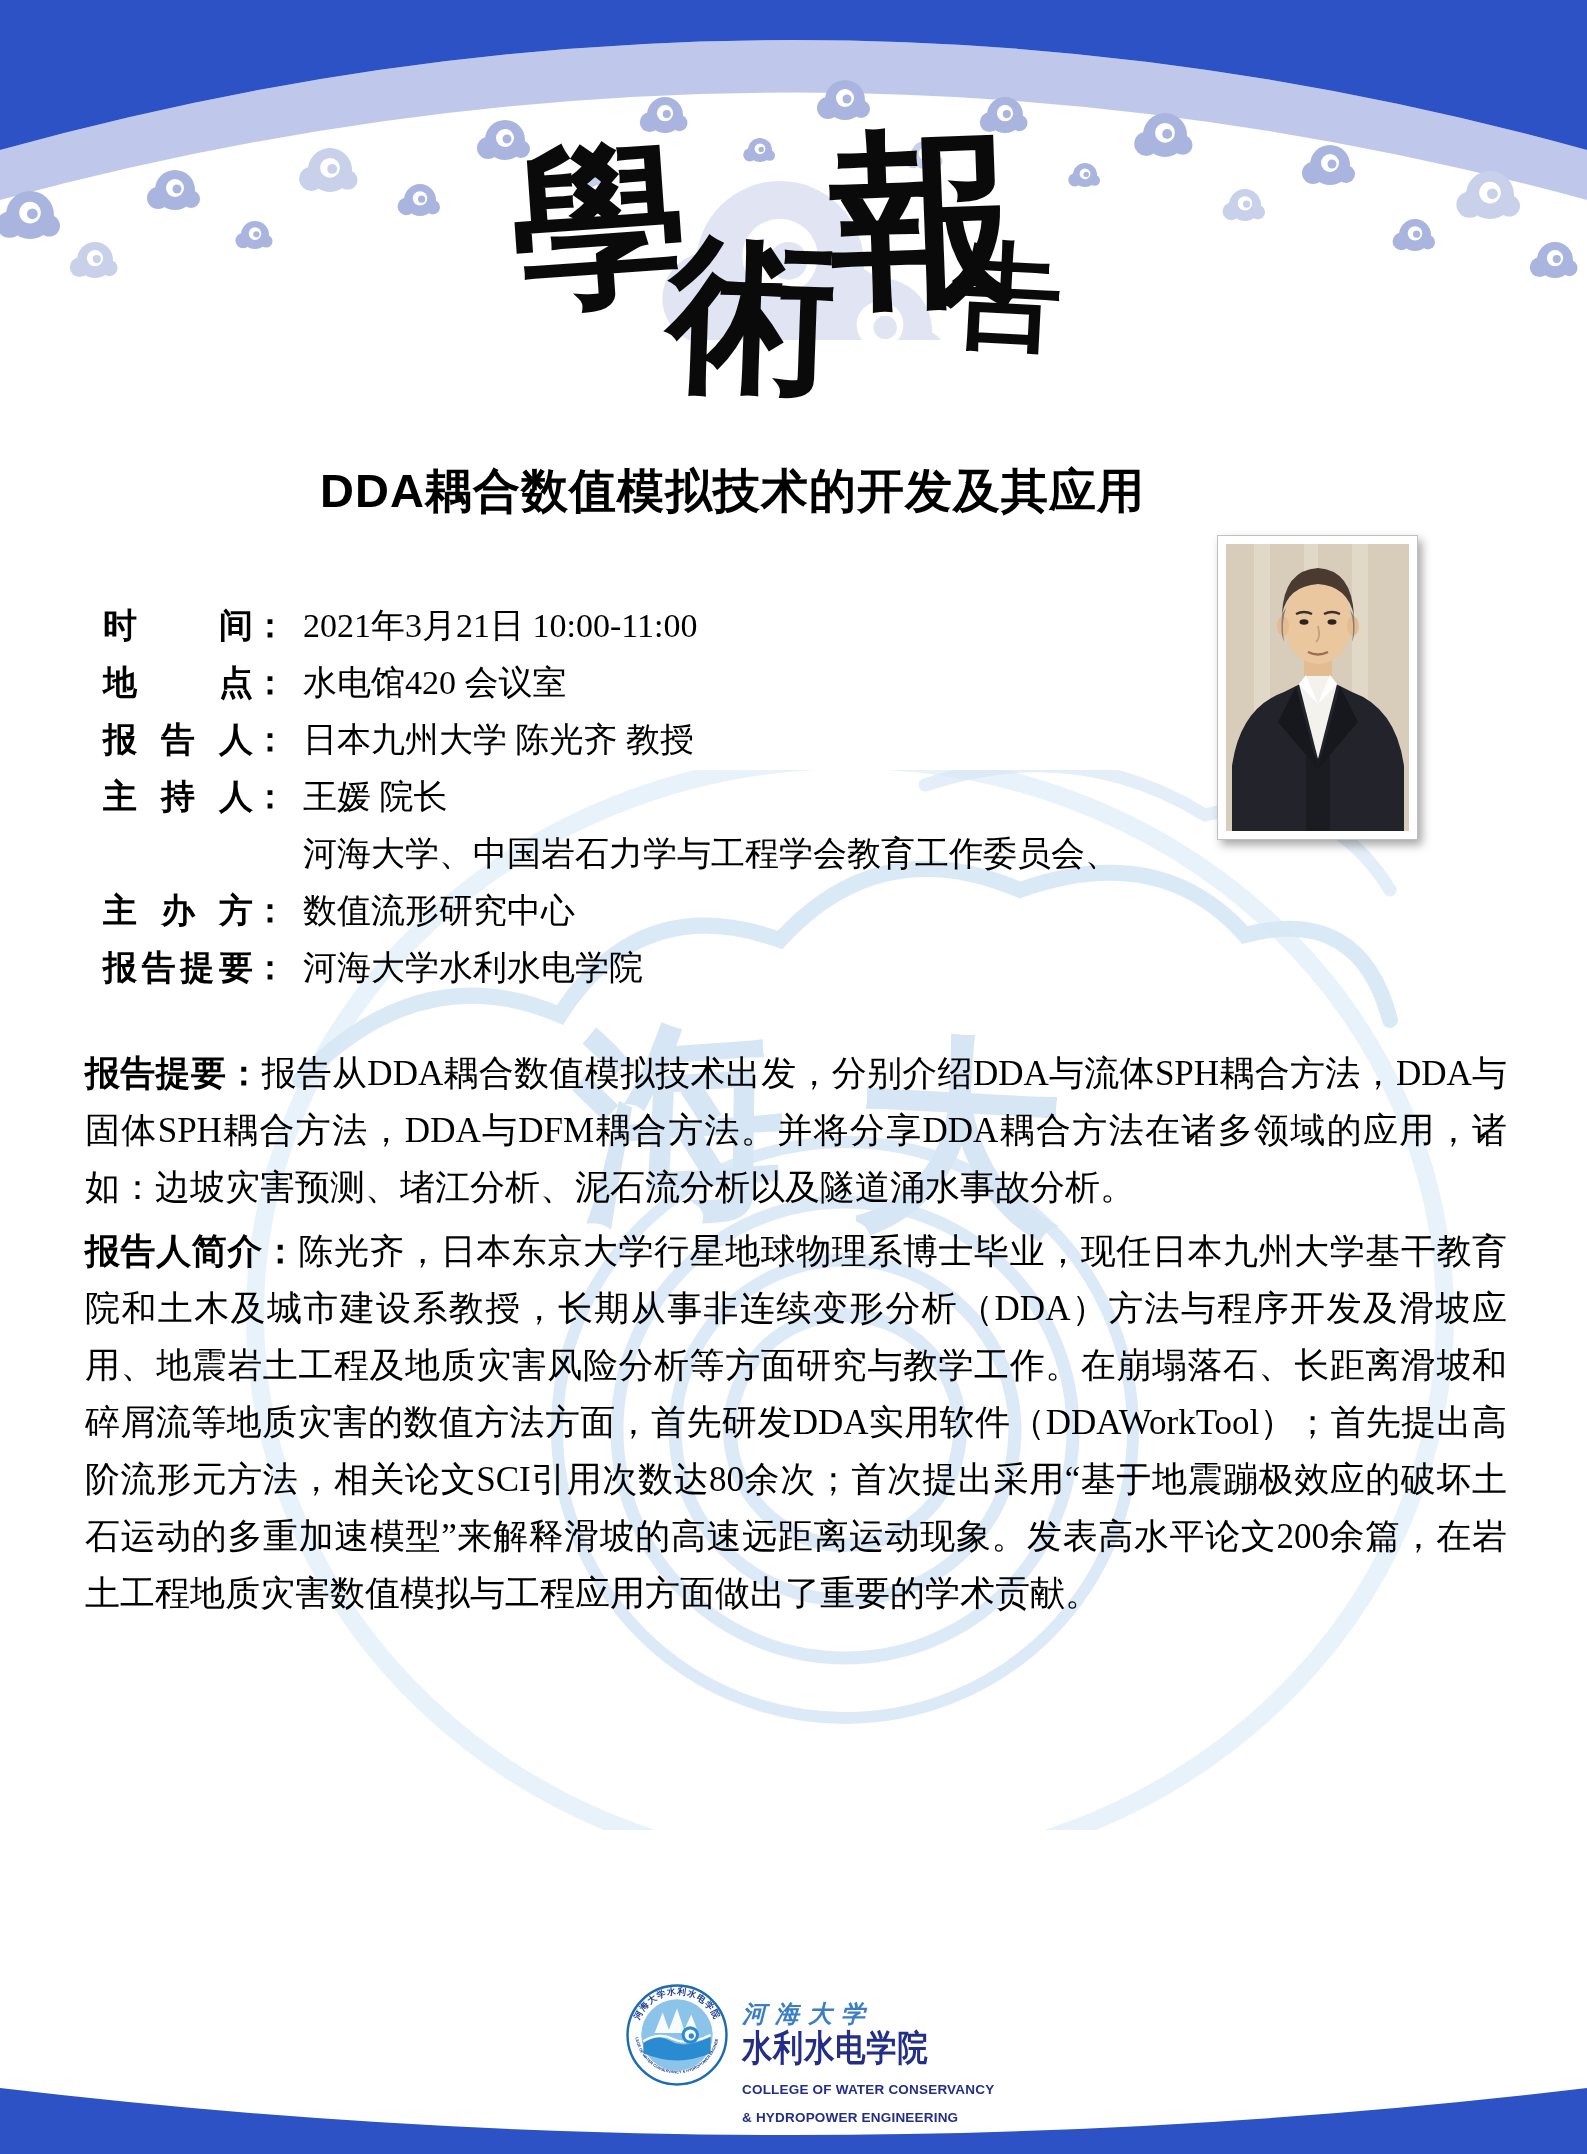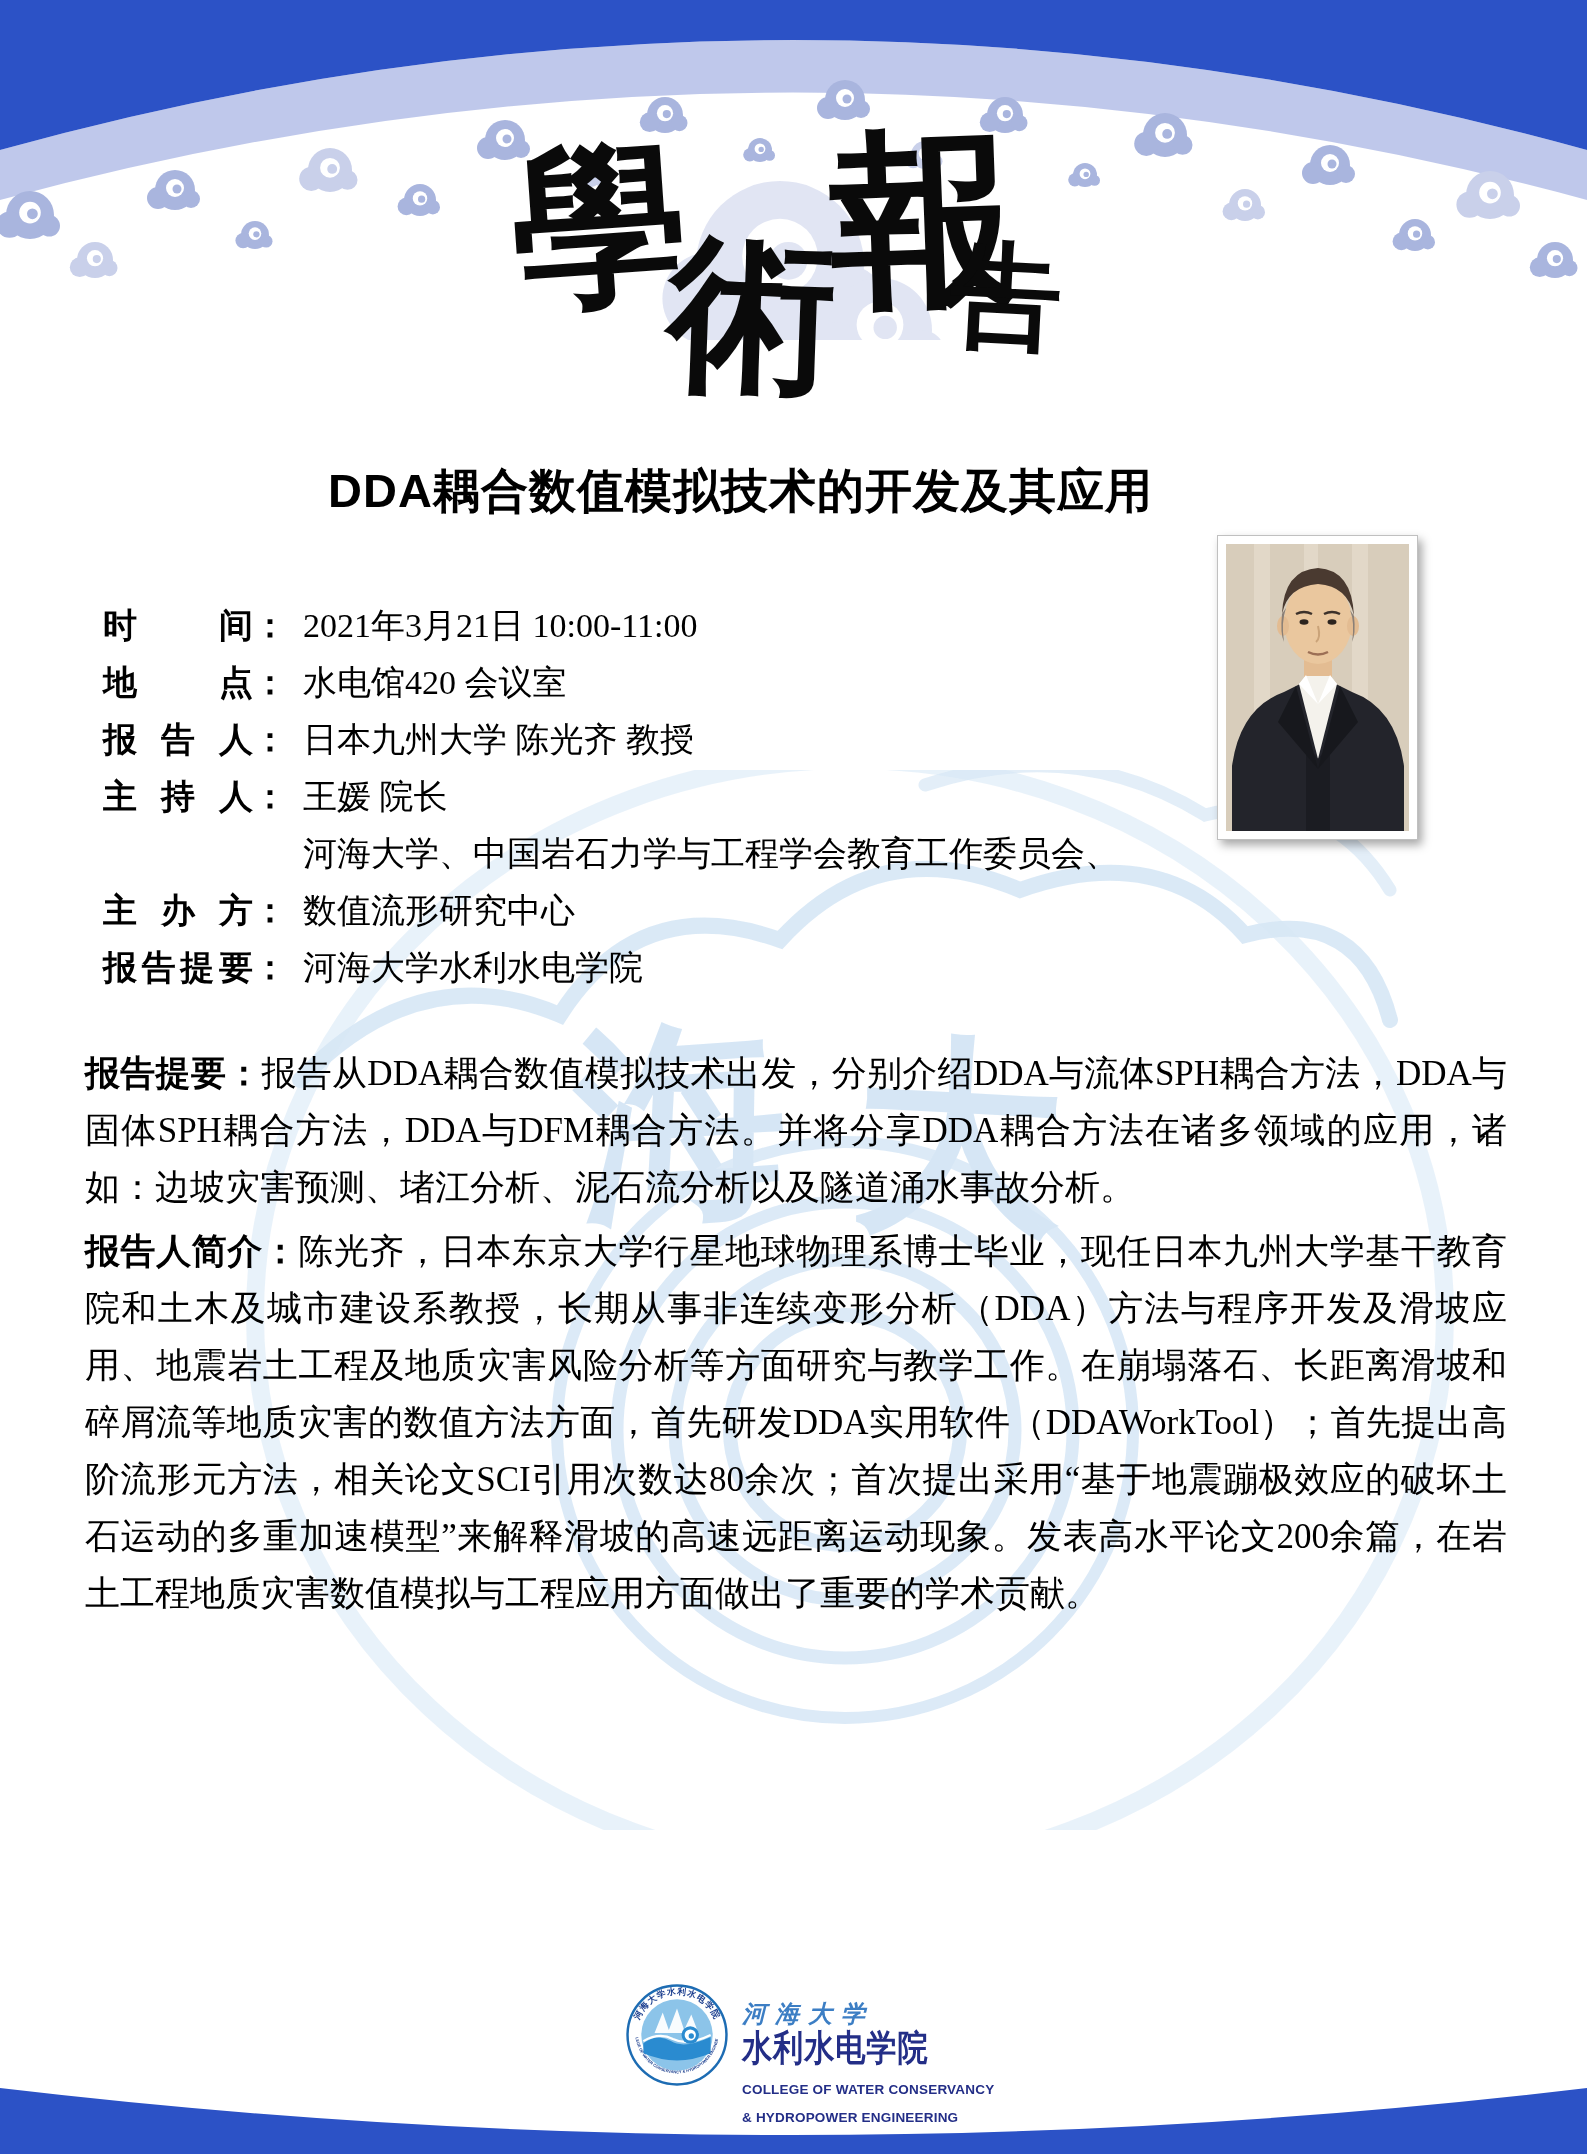--- a/index.html
+++ b/index.html
@@ -20,21 +20,21 @@
   .c2{left:668px;top:230px;font-size:168px;transform:rotate(2deg);}
   .c3{left:830px;top:124px;font-size:190px;transform:rotate(-2deg);}
   .c4{left:950px;top:240px;font-size:112px;transform:rotate(3deg);}
 
   
   .watermark{position:absolute;left:225px;top:770px;opacity:.62;z-index:1;pointer-events:none;}
   .wm-char{font-family:"DejaVu Serif",serif;font-weight:700;fill:#bed8f0;}
 
   
   .main-title{
-    position:absolute;top:460px;left:12px;width:1457px;text-align:center;
+    position:absolute;top:460px;left:4px;width:1457px;text-align:center;
     font-size:47px;font-weight:bold;letter-spacing:1px;z-index:2;
   }
 
   
   .info-block{position:absolute;left:103px;top:597px;z-index:2;font-size:34px;}
   .info-row{display:flex;align-items:flex-end;line-height:57px;}
   .info-label{
     width:150px;font-weight:bold;
     text-align:justify;text-align-last:justify;text-justify:inter-character;
   }

